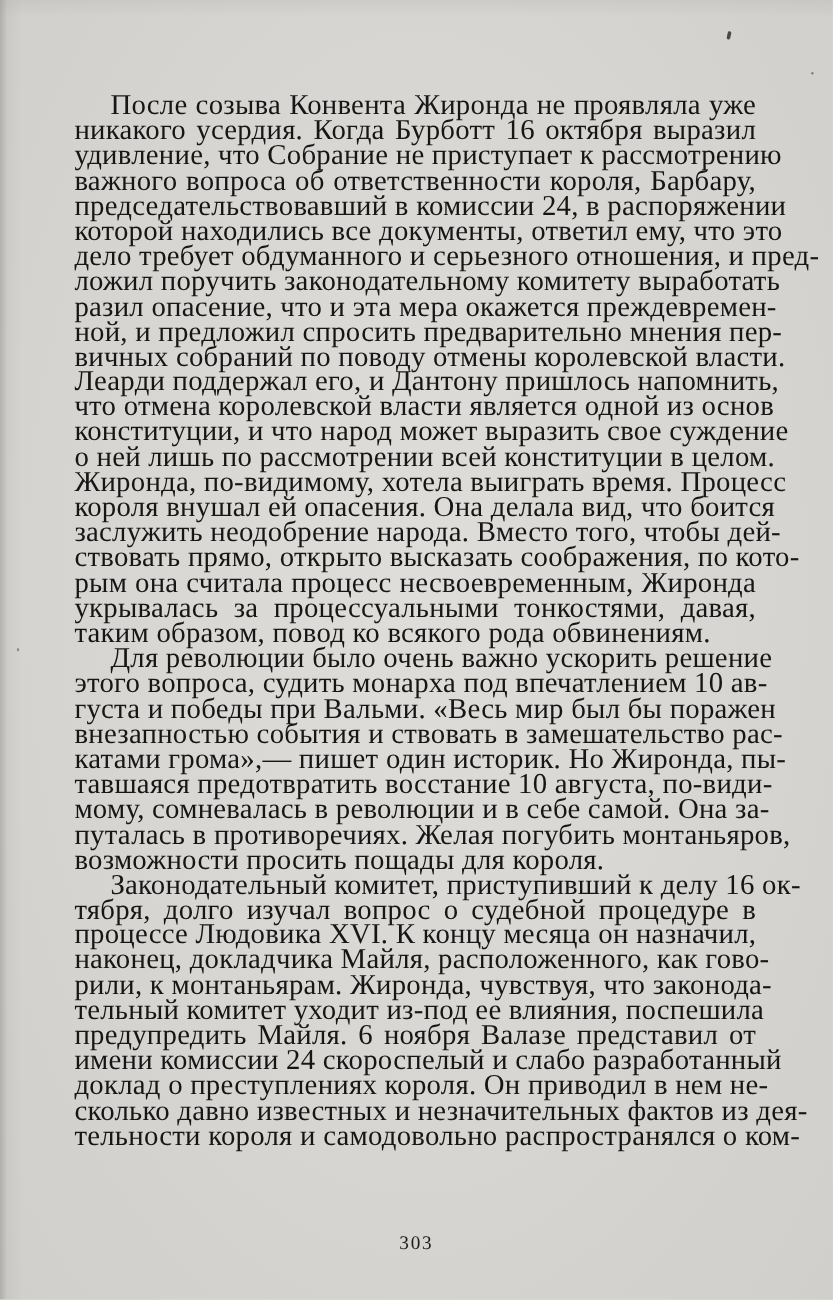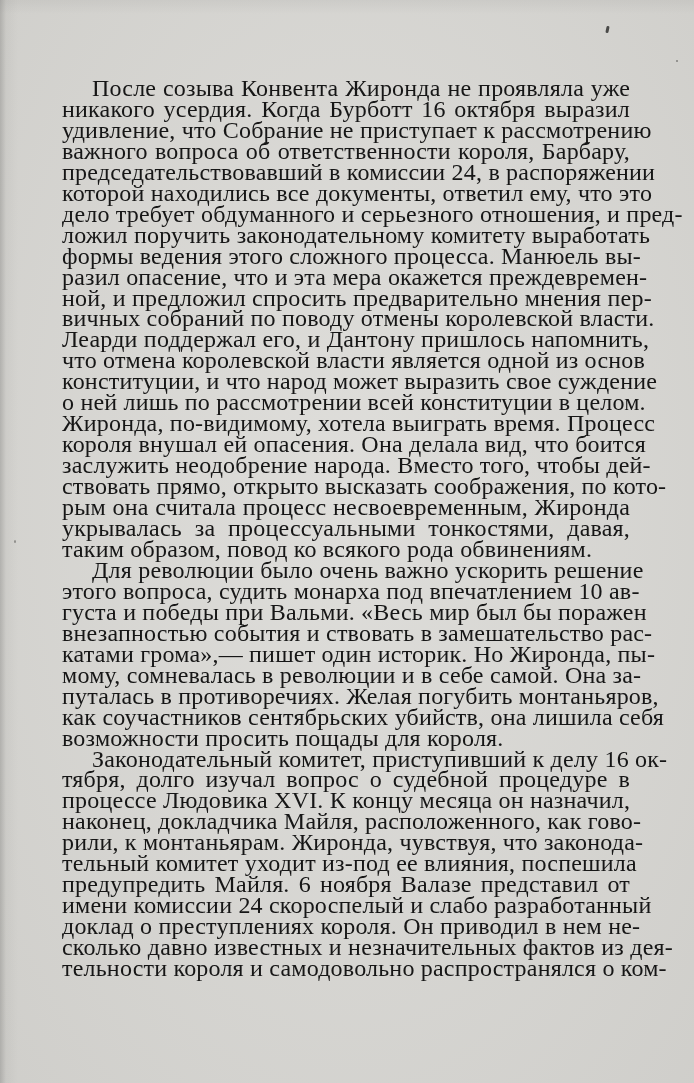--- a/index.html
+++ b/index.html
@@ -79,21 +79,20 @@
   <div class="text-block">
       <div class="paragraph">
         <div class="line first">После созыва Конвента Жиронда не проявляла уже</div>
         <div class="line">никакого усердия. Когда Бурботт 16 октября выразил</div>
         <div class="line">удивление, что Собрание не приступает к рассмотрению</div>
         <div class="line">важного вопроса об ответственности короля, Барбару,</div>
         <div class="line">председательствовавший в комиссии 24, в распоряжении</div>
         <div class="line">которой находились все документы, ответил ему, что это</div>
         <div class="line">дело требует обдуманного и серьезного отношения, и пред-</div>
         <div class="line">ложил поручить законодательному комитету выработать</div>
-        <div class="line">формы ведения этого сложного процесса. Манюель вы-</div>
         <div class="line">разил опасение, что и эта мера окажется преждевремен-</div>
         <div class="line">ной, и предложил спросить предварительно мнения пер-</div>
         <div class="line">вичных собраний по поводу отмены королевской власти.</div>
         <div class="line">Леарди поддержал его, и Дантону пришлось напомнить,</div>
         <div class="line">что отмена королевской власти является одной из основ</div>
         <div class="line">конституции, и что народ может выразить свое суждение</div>
         <div class="line">о ней лишь по рассмотрении всей конституции в целом.</div>
         <div class="line">Жиронда, по-видимому, хотела выиграть время. Процесс</div>
         <div class="line">короля внушал ей опасения. Она делала вид, что боится</div>
         <div class="line">заслужить неодобрение народа. Вместо того, чтобы дей-</div>
@@ -101,33 +100,34 @@
         <div class="line">рым она считала процесс несвоевременным, Жиронда</div>
         <div class="line">укрывалась за процессуальными тонкостями, давая,</div>
         <div class="line lastfree">таким образом, повод ко всякого рода обвинениям.</div>
       </div>
       <div class="paragraph">
         <div class="line first">Для революции было очень важно ускорить решение</div>
         <div class="line">этого вопроса, судить монарха под впечатлением 10 ав-</div>
         <div class="line">густа и победы при Вальми. «Весь мир был бы поражен</div>
         <div class="line">внезапностью события и ствовать в замешательство рас-</div>
         <div class="line">катами грома»,— пишет один историк. Но Жиронда, пы-</div>
+        <div class="line">тавшаяся предотвратить восстание 10 августа, по-види-</div>
         <div class="line">мому, сомневалась в революции и в себе самой. Она за-</div>
         <div class="line">путалась в противоречиях. Желая погубить монтаньяров,</div>
-        <div class="line">как соучастников сентябрьских убийств, она лишила себя</div>
         <div class="line lastfree">возможности просить пощады для короля.</div>
       </div>
       <div class="paragraph">
         <div class="line first">Законодательный комитет, приступивший к делу 16 ок-</div>
         <div class="line">тября, долго изучал вопрос о судебной процедуре в</div>
         <div class="line">процессе Людовика XVI. К концу месяца он назначил,</div>
         <div class="line">наконец, докладчика Майля, расположенного, как гово-</div>
         <div class="line">рили, к монтаньярам. Жиронда, чувствуя, что законода-</div>
         <div class="line">тельный комитет уходит из-под ее влияния, поспешила</div>
         <div class="line">предупредить Майля. 6 ноября Валазе представил от</div>
         <div class="line">имени комиссии 24 скороспелый и слабо разработанный</div>
         <div class="line">доклад о преступлениях короля. Он приводил в нем не-</div>
         <div class="line">сколько давно известных и незначительных фактов из дея-</div>
         <div class="line">тельности короля и самодовольно распространялся о ком-</div>
       </div>
     </div>
 
+  <div class="page-number">303</div>
 </div>
 
 </body></html>

